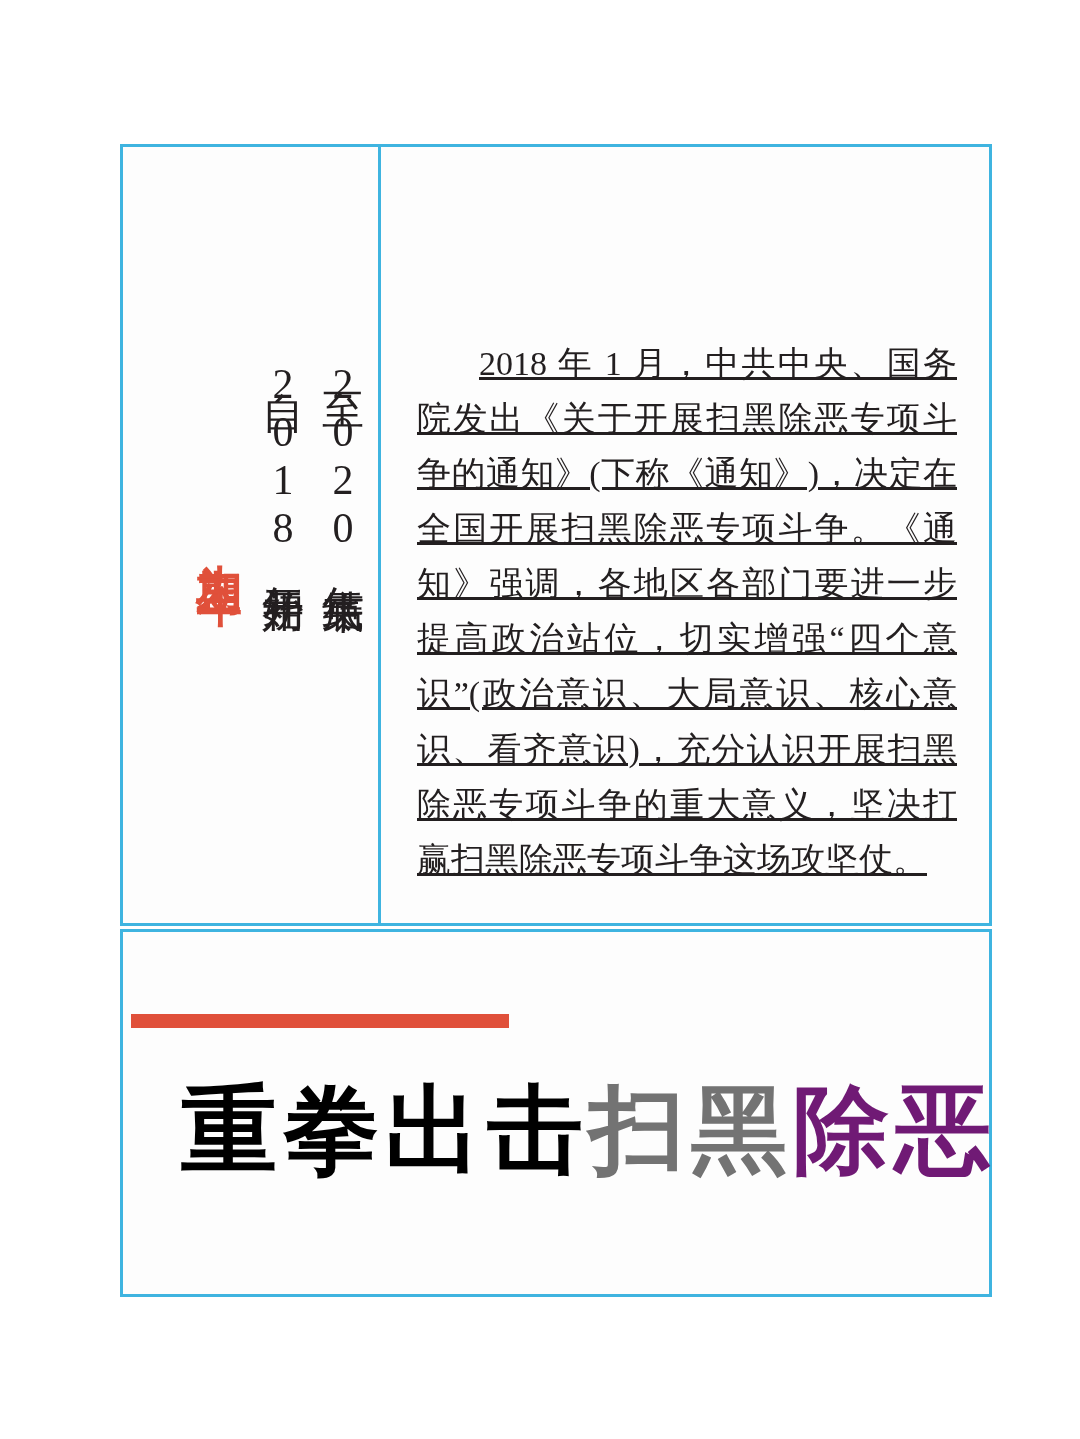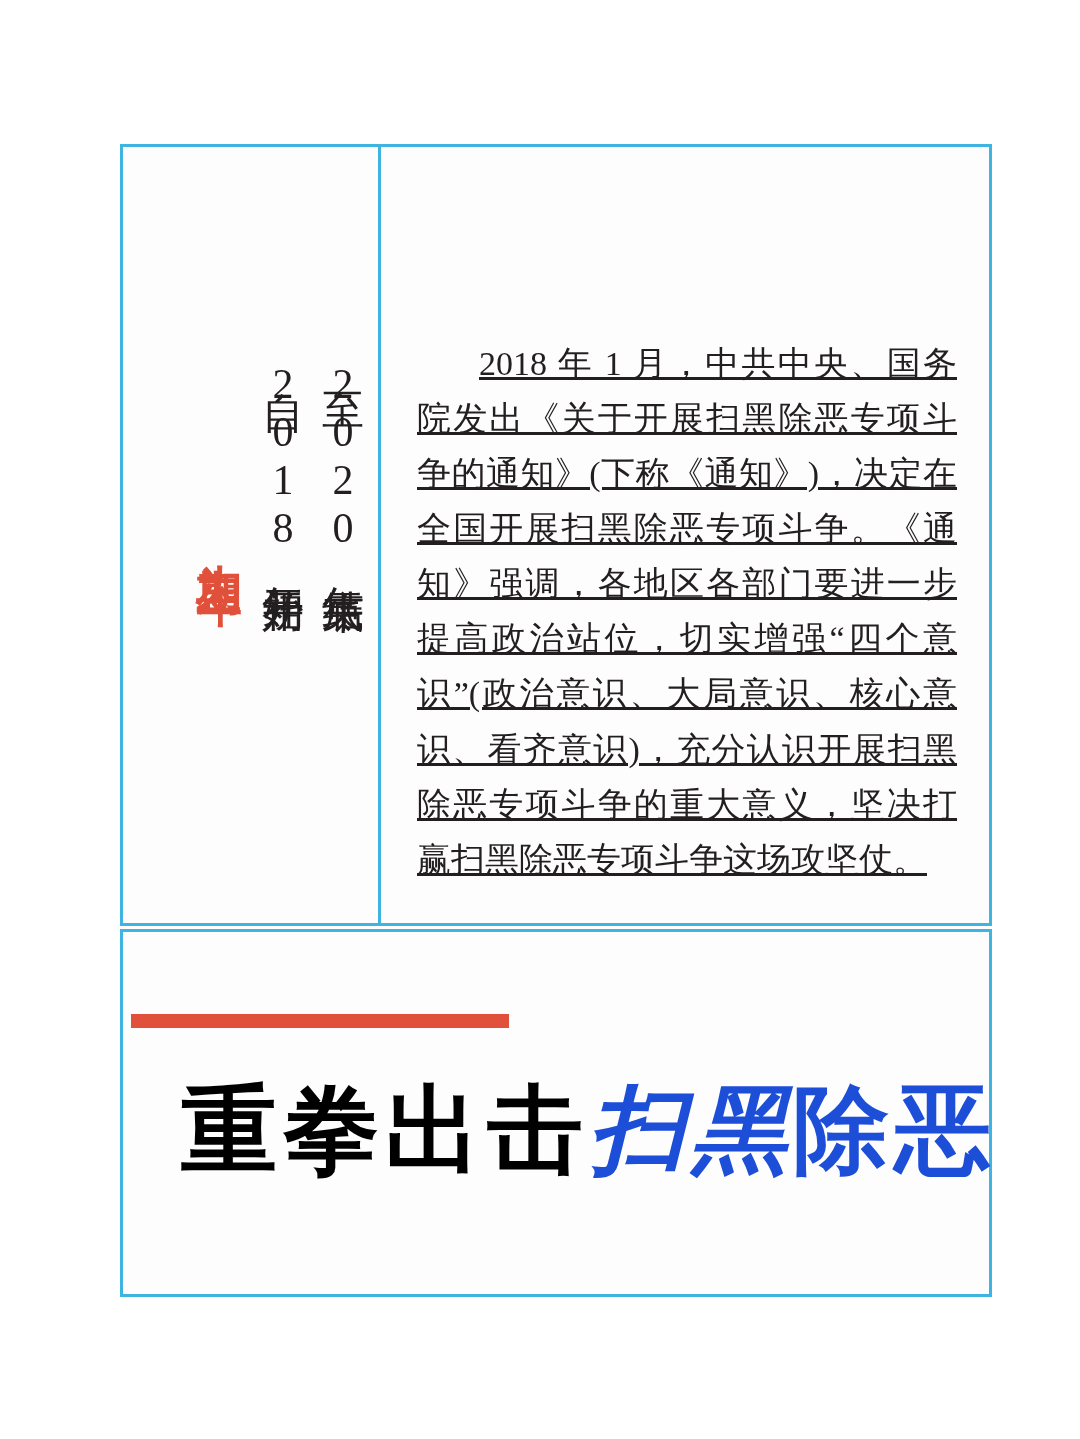--- a/index.html
+++ b/index.html
@@ -114,25 +114,24 @@
     font-family: "DejaVu Sans", "Liberation Sans", sans-serif;
     font-size: 96px;
     font-weight: 700;
     letter-spacing: 6px;
     line-height: 1;
   }
   .headline .red {
     color: #000000;
   }
   .headline .dark {
-    color: #1d4ed8;
-    font-style: italic;
+    color: #737373;
   }
   .headline .outline {
-    color: #1d4ed8;
+    color: #701a75;
   }
 </style>
 </head>
 <body>
 
 <div class="top-panel">
 
   <div class="vertical-col">
     <div class="vtext v-col-1">至2020年底结束</div>
     <div class="vtext v-col-2">自2018年初开始</div>

